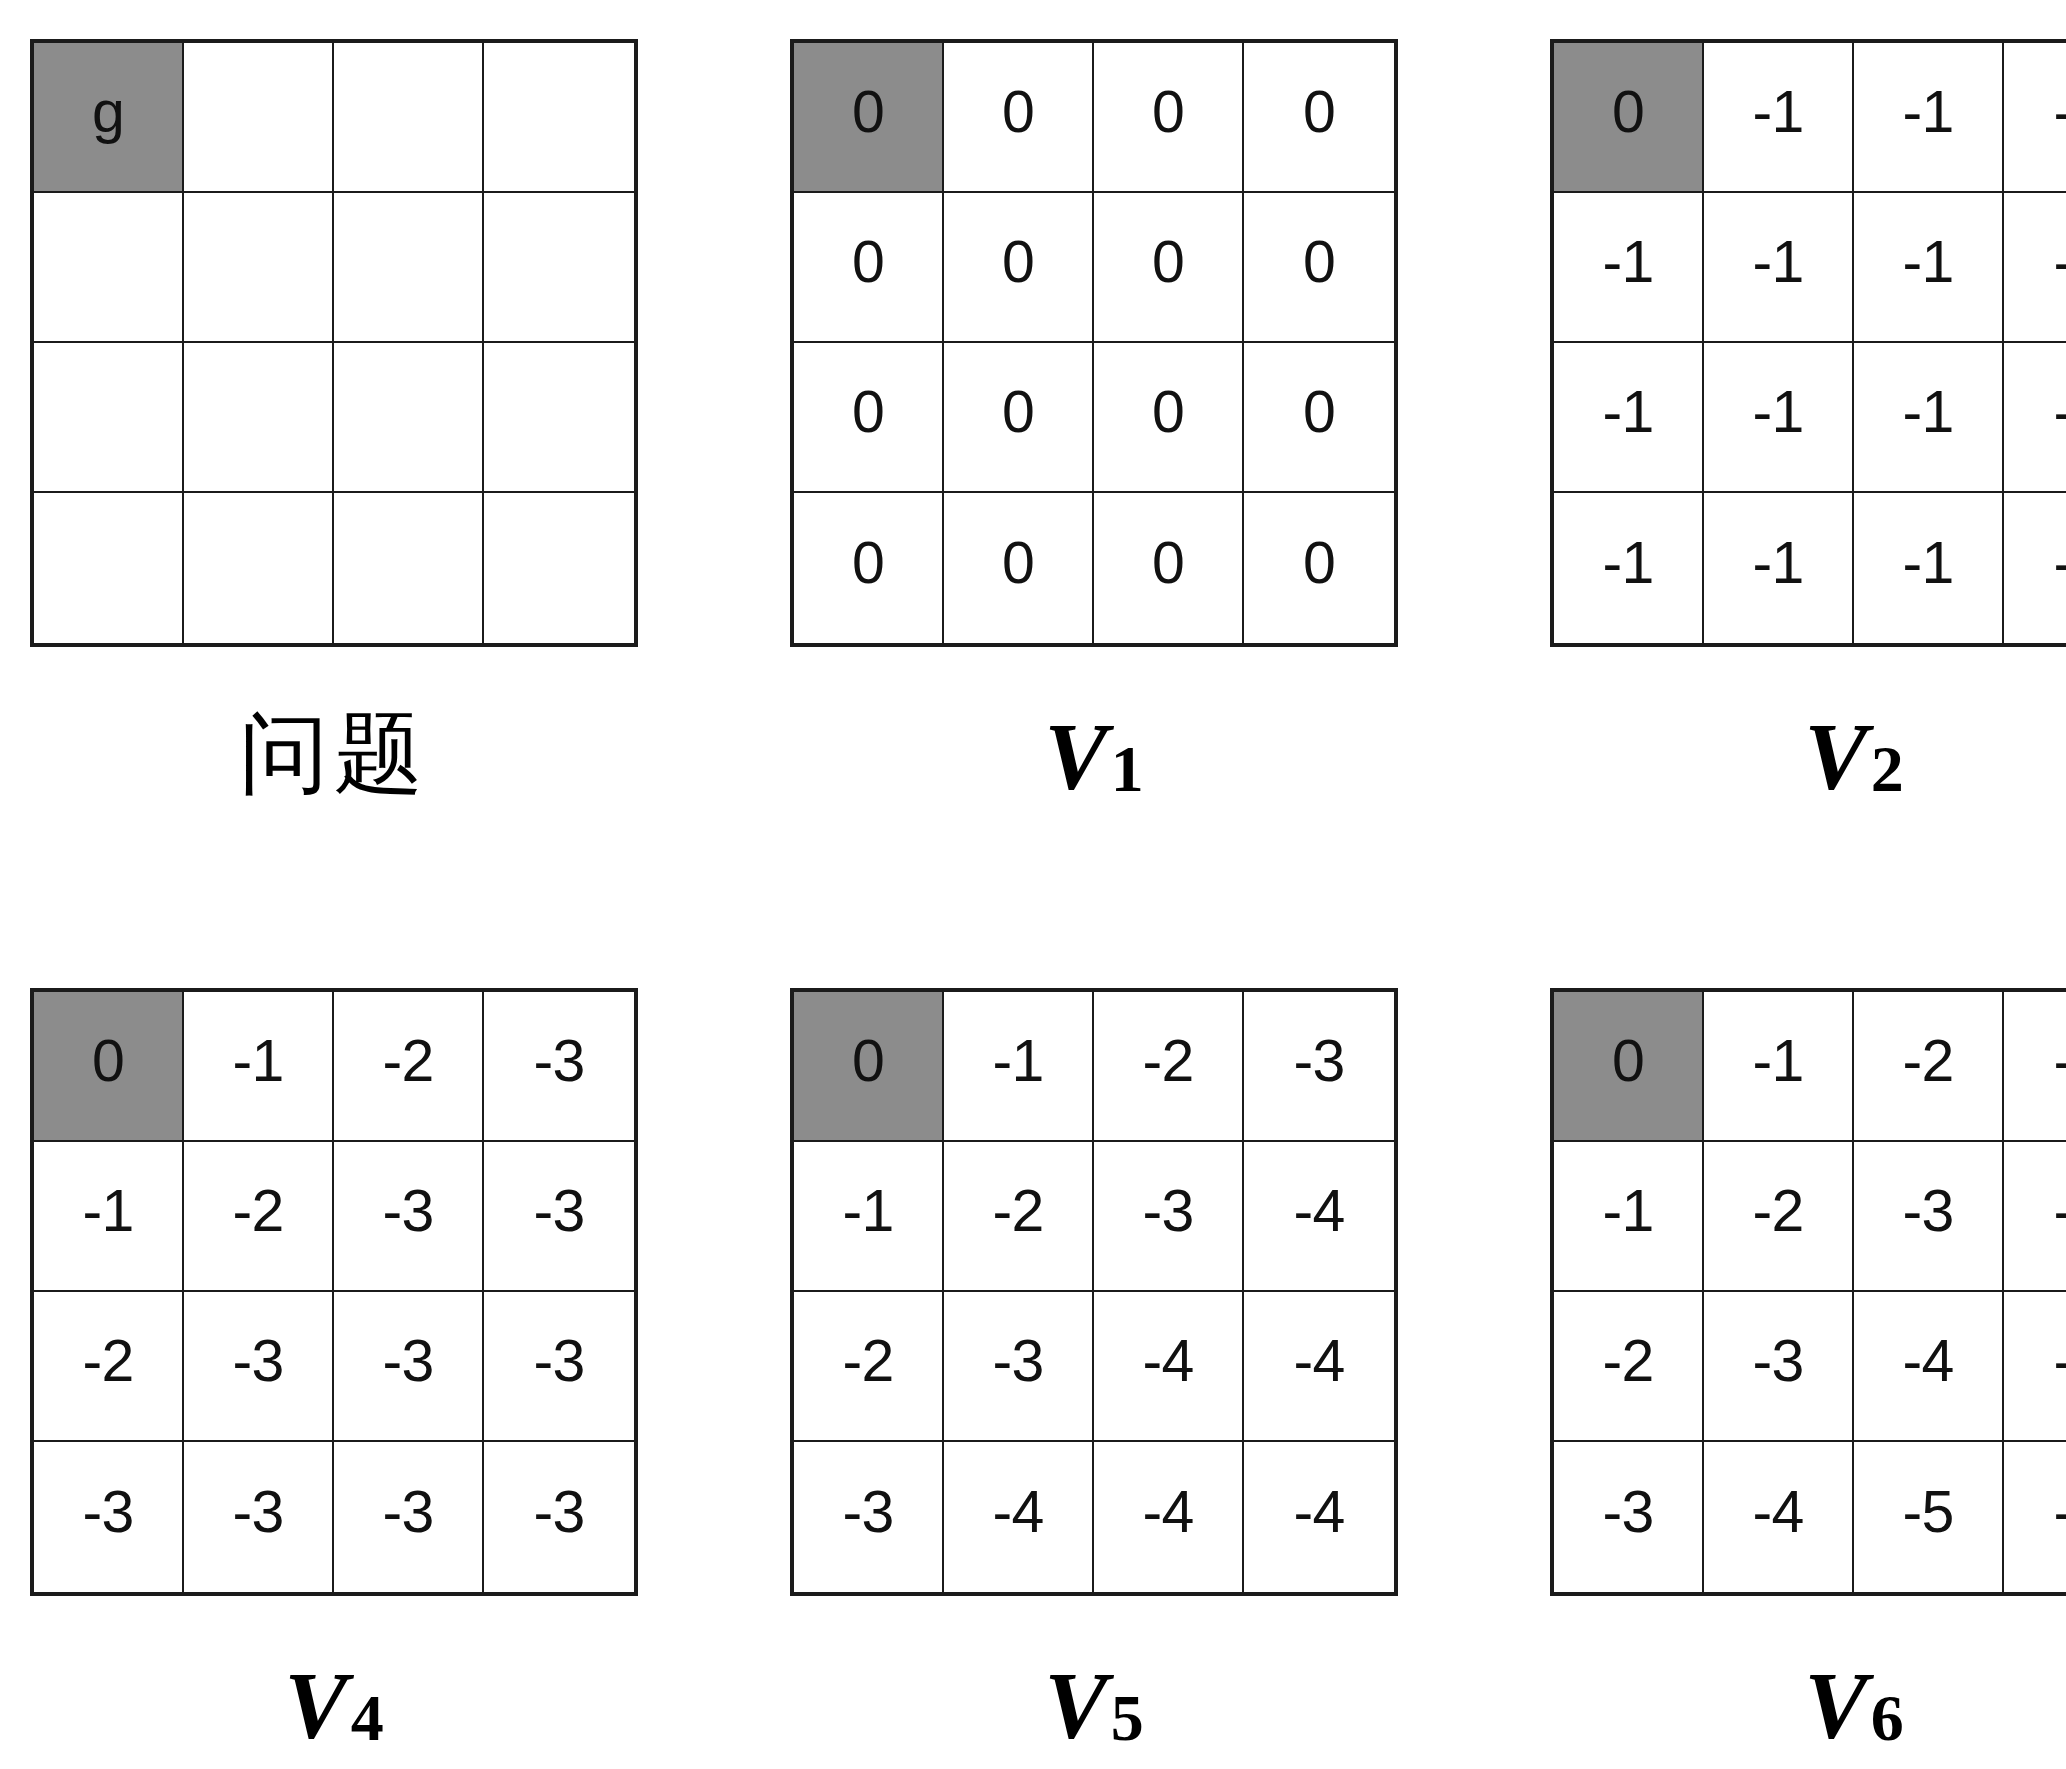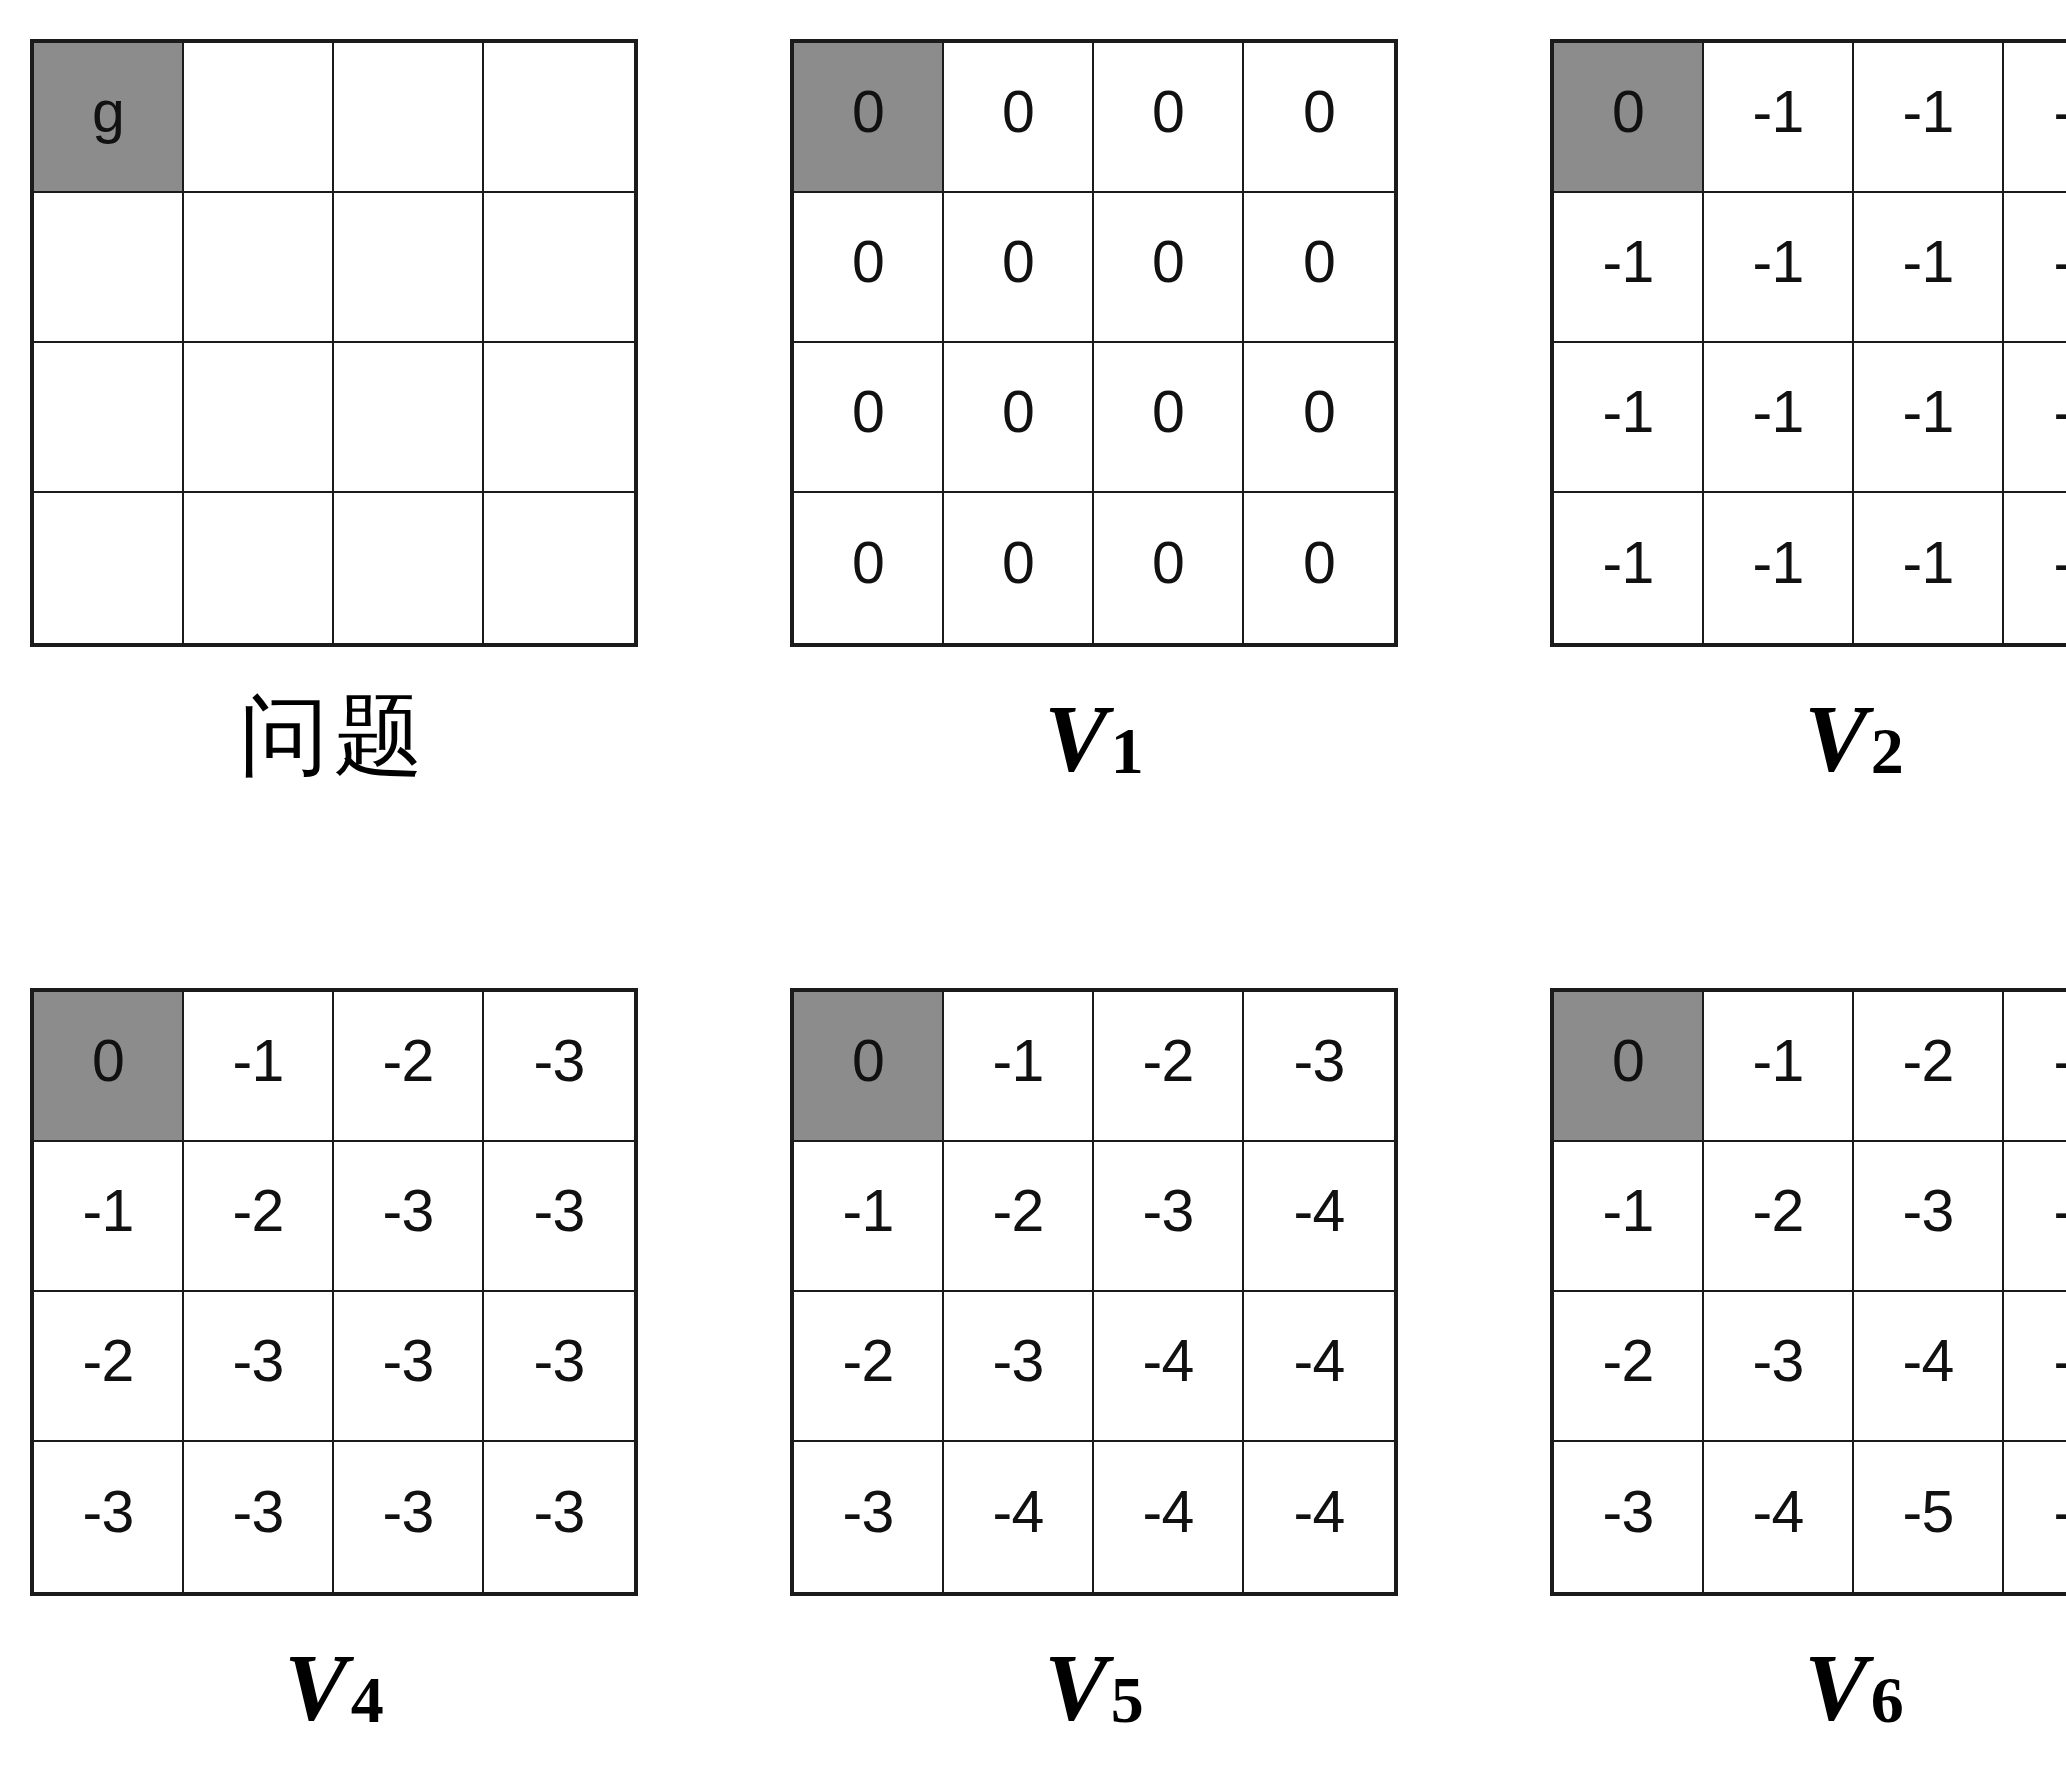--- a/index.html
+++ b/index.html
@@ -73,21 +73,21 @@
     top: 27%;
     text-align: center;
     font-family: "Liberation Sans", sans-serif;
     font-size: 59px;
     line-height: 1;
     color: #111111;
     letter-spacing: -0.8px;
   }
 
   .caption {
-    margin-top: 45px;
+    margin-top: 63px;
     height: 124px;
     text-align: right;
     color: #000000;
     line-height: 1;
     white-space: nowrap;
   }
 
   .caption .cap-var {
     font-family: "Liberation Serif", serif;
     font-style: italic;

